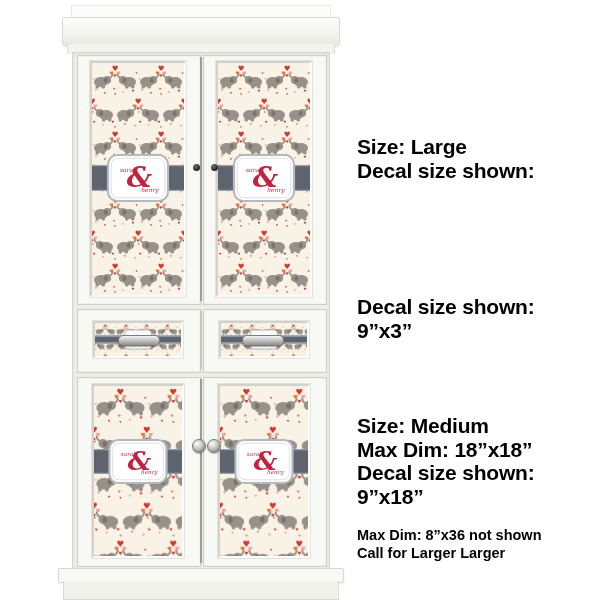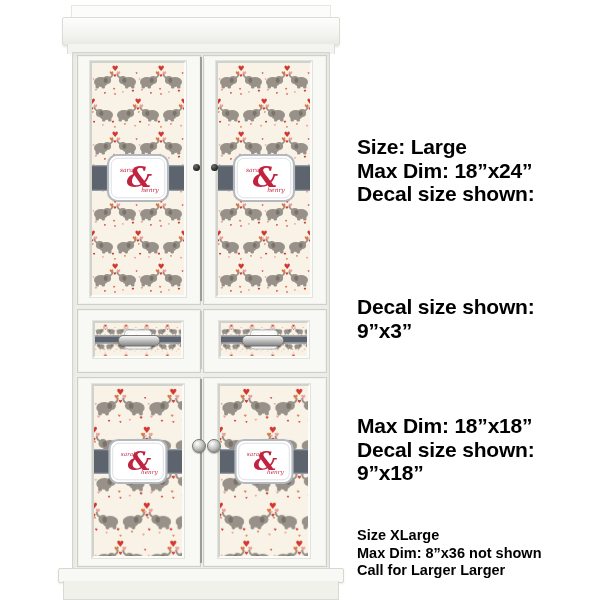--- a/index.html
+++ b/index.html
@@ -726,31 +726,30 @@
     <div class="knob-silver ks1"></div>
     <div class="knob-silver ks2"></div>
 
     <div class="plinth-lip"></div>
     <div class="plinth-base"></div>
   </div>
 
   <div class="size-info">
     <div class="size-block sb0">
       <div>Size: Large</div>
-      <div>Max Dim: 18”x24”</div>
       <div>Decal size shown:</div>
     </div>
     <div class="size-block sb1">
       <div>Decal size shown:</div>
       <div>9”x3”</div>
     </div>
     <div class="size-block sb2">
+      <div>Size: Medium</div>
       <div>Max Dim: 18”x18”</div>
       <div>Decal size shown:</div>
       <div>9”x18”</div>
     </div>
     <div class="xlarge-note">
-      <div>Size XLarge</div>
       <div>Max Dim: 8”x36 not shown</div>
       <div>Call for Larger Larger</div>
     </div>
   </div>
 </div>
 
 </body></html>

